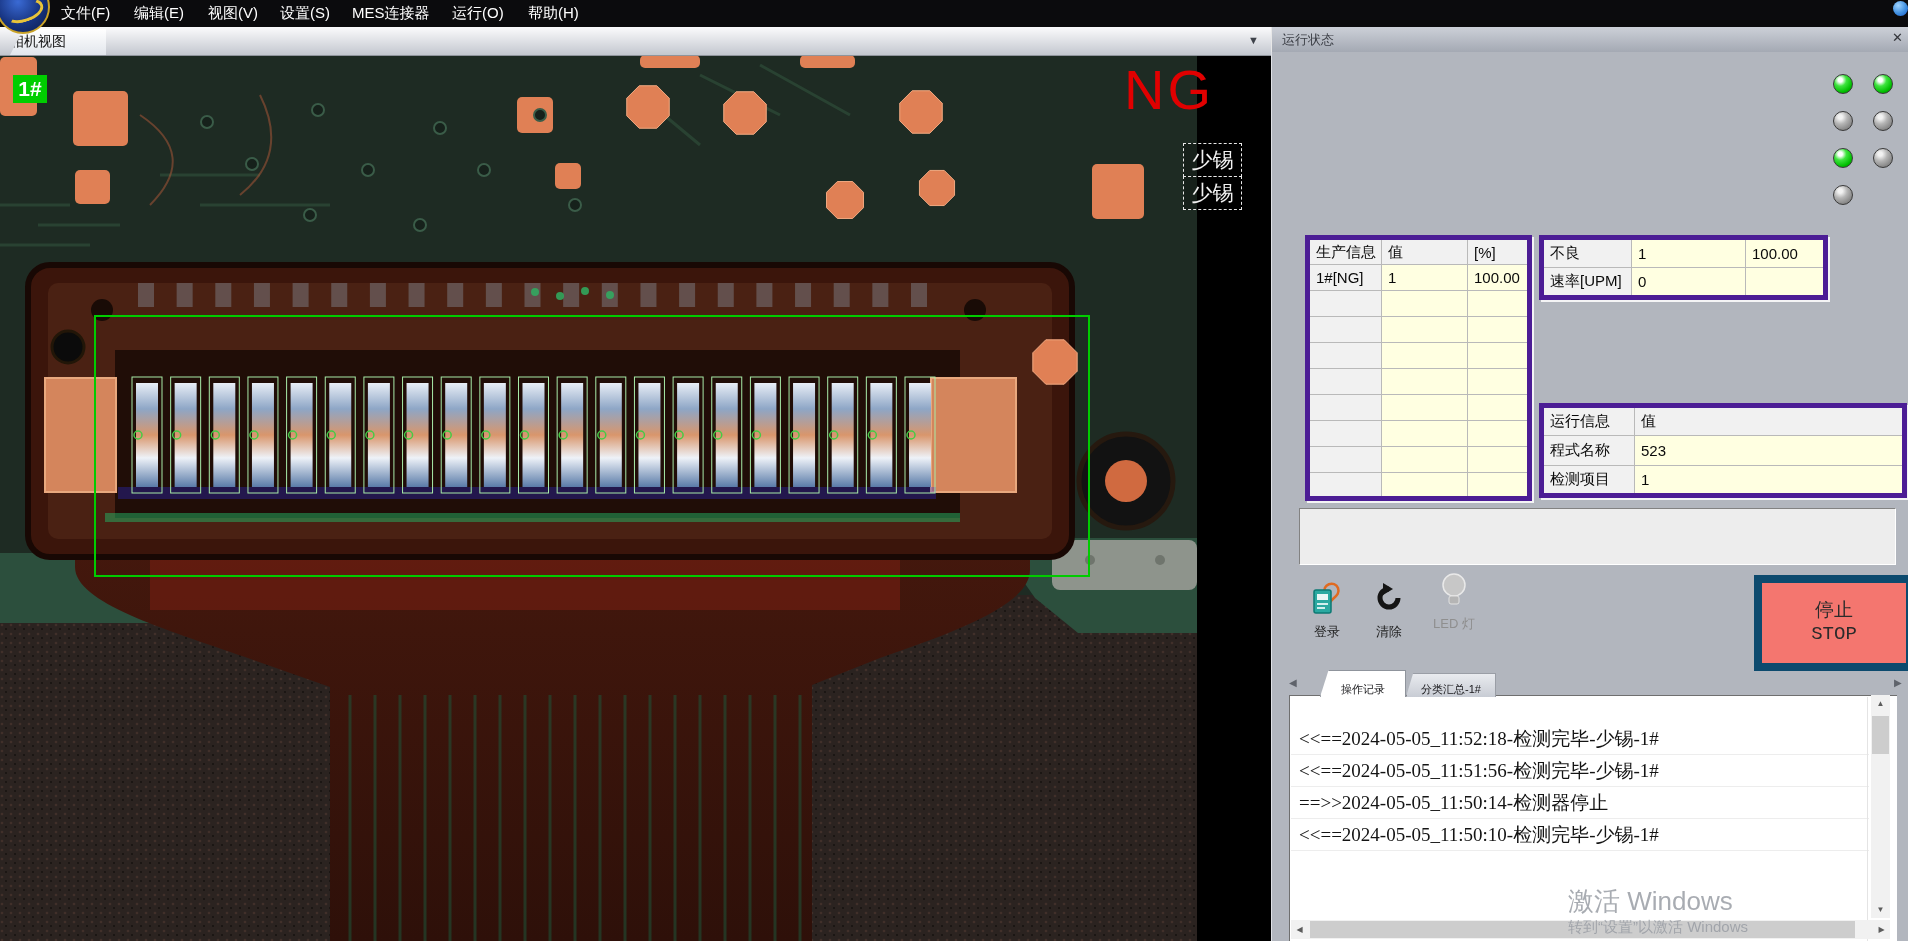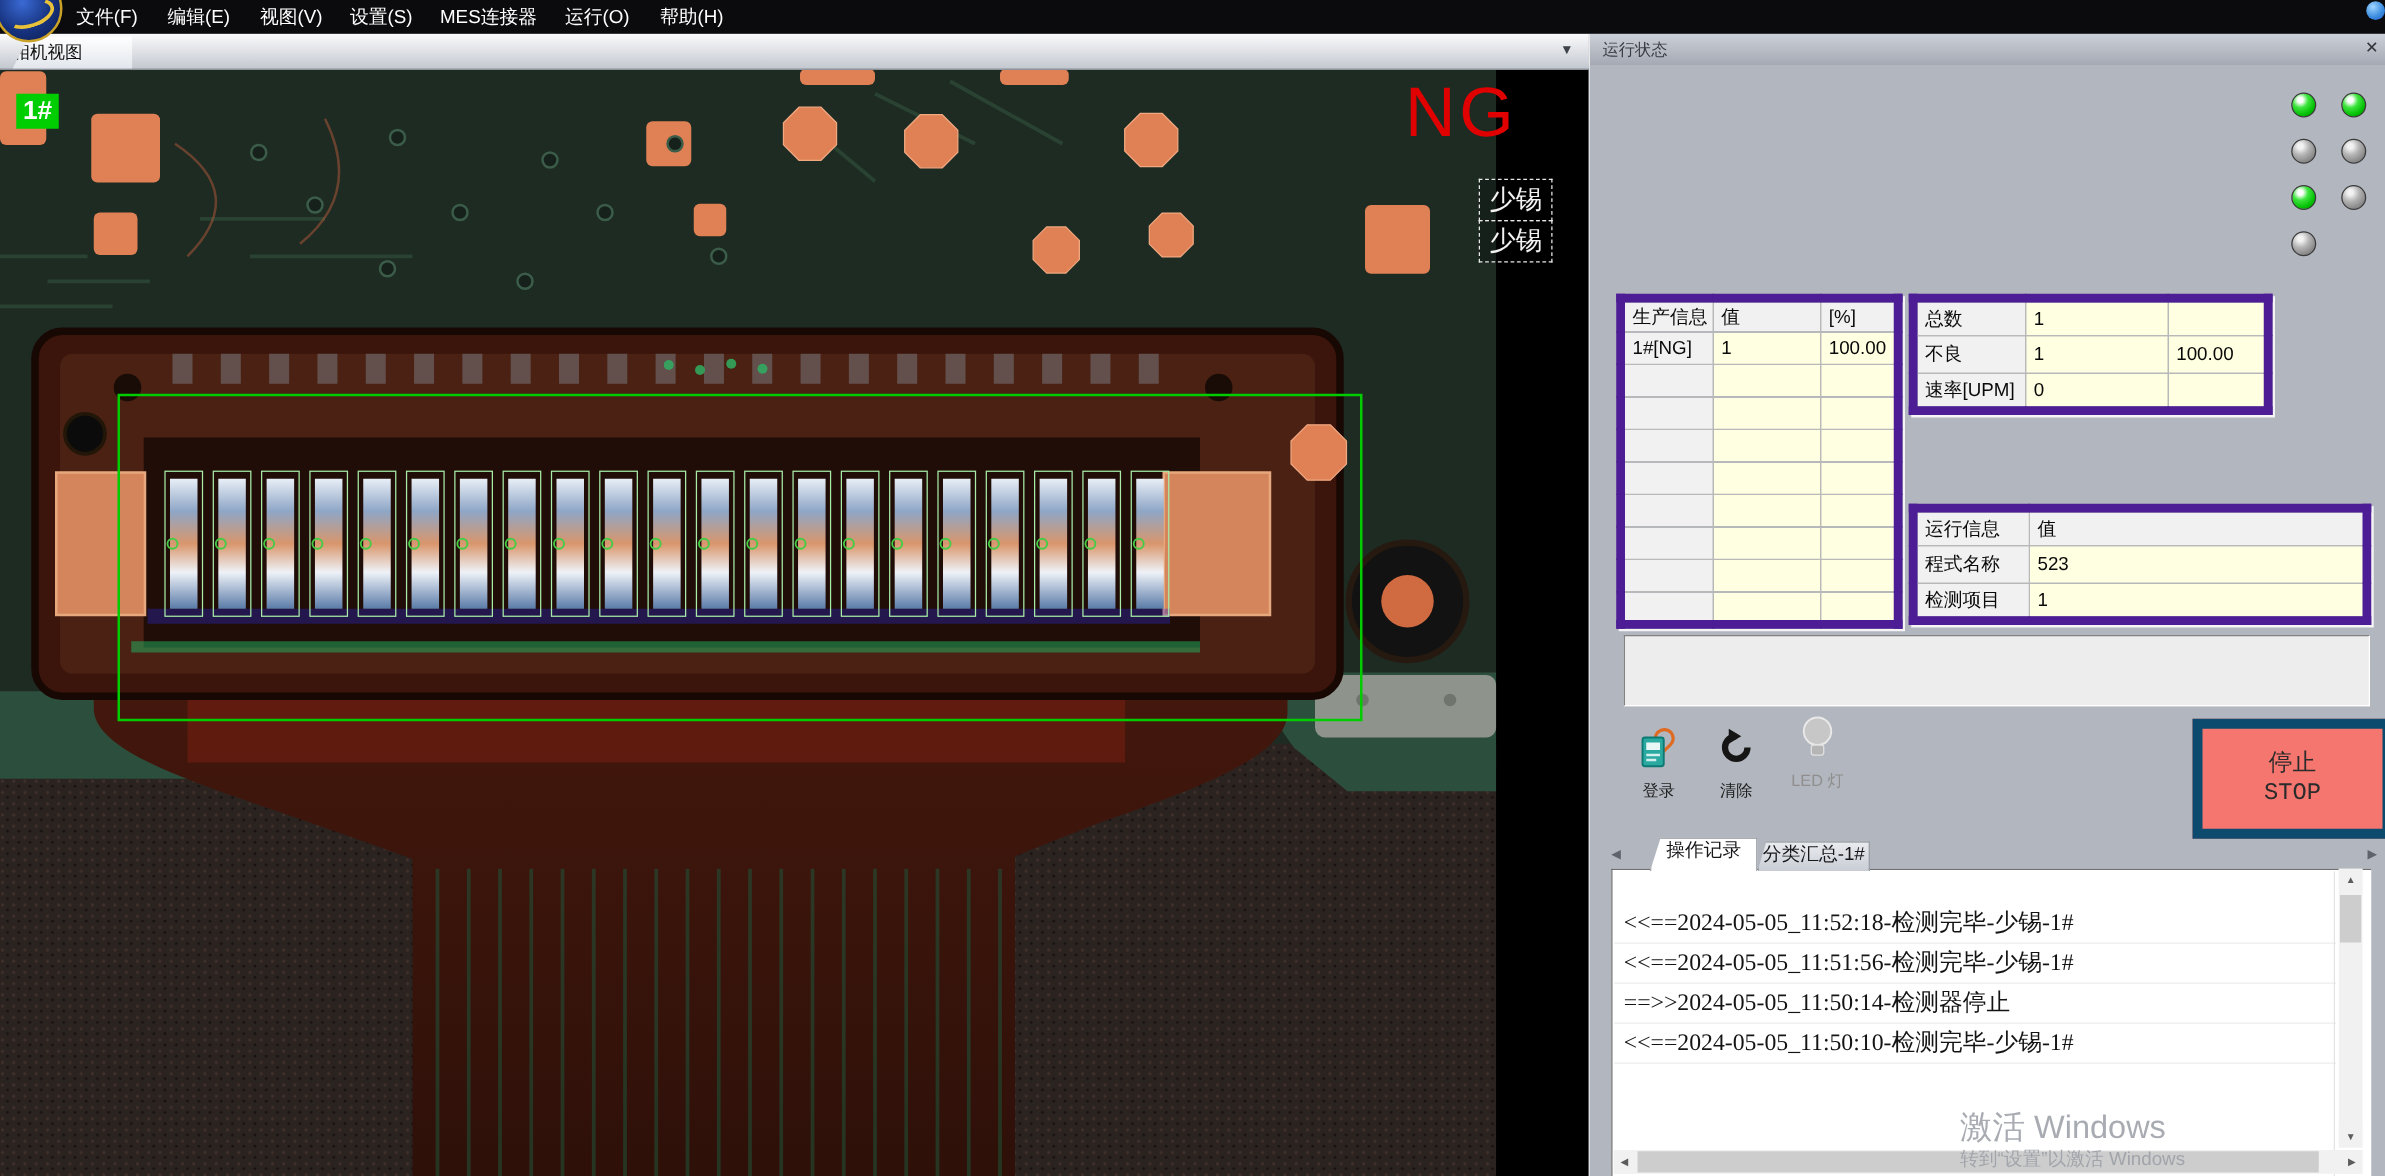--- a/index.html
+++ b/index.html
@@ -38,37 +38,37 @@
   #right-panel{left:1271px;top:52px;width:637px;height:889px;background:#b2b6be;
     border-left:1px solid #dfe1e6;z-index:4;}
   #alert-banner{left:1299px;top:69px;width:509px;height:143px;background:#fe0000;
     border:2px solid #dcdcdc;outline:1px solid #8a8a8a;display:flex;align-items:center;justify-content:center;}
   #alert-text{font-family:"Liberation Serif",serif;font-size:54px;color:#000;letter-spacing:12px;}
   .led{position:absolute;width:18px;height:18px;border-radius:50%;border:1px solid #3a3a3a;z-index:7;}
   .led.on{background:radial-gradient(circle at 35% 28%,#fff 0 12%,#3fe43f 35%,#00be00 70%,#007c00 100%);}
   .led.off{background:radial-gradient(circle at 35% 28%,#f2f2f2 0 12%,#b5b5b5 40%,#868686 75%,#636363 100%);}
   
   table.tbl{position:absolute;border-collapse:collapse;table-layout:fixed;z-index:6;
-    box-shadow:2px 2px 0 rgba(255,255,255,.85);border:7px solid #4c1d95;}
+    box-shadow:2px 2px 0 rgba(255,255,255,.85);border:5px solid #4c1d95;margin-left:12px;}
   table.tbl td{border:1px solid #b9b9b9;font-size:15px;color:#0a0a0a;padding:0 6px;
     overflow:hidden;white-space:nowrap;}
   td.lab{background:#f1f1f1;} td.val{background:#ffffe1;}
   
   #message-box{left:1299px;top:508px;width:595px;height:55px;background:#ededed;
     border-top:1px solid #828282;border-left:1px solid #828282;
     border-right:1px solid #fff;border-bottom:1px solid #fff;z-index:6;}
   
   .tool-btn{z-index:7;text-align:center;cursor:default;}
   .btn-label{font-size:13px;color:#1d1d1d;margin-top:3px;}
   .btn-label.dis{color:#8f8f8f;}
   #stop-button{left:1754px;top:575px;width:144px;height:80px;background:#f4766f;border:8px solid #0c4a6e;
     display:flex;flex-direction:column;align-items:center;justify-content:center;z-index:7;
     font-family:"Liberation Mono",monospace;color:#2b2b2b;font-size:19px;line-height:23px;}
   
-  .log-tab{z-index:7;font-size:15px;color:#17171a;display:flex;align-items:flex-start;justify-content:center;}
+  .log-tab{z-index:7;font-size:11px;color:#17171a;display:flex;align-items:flex-end;justify-content:center;}
   #log-tab-ops{left:1320px;top:670px;width:84px;height:26px;background:#fff;
     border:1px solid #8f949c;border-bottom:none;clip-path:polygon(10% 0,100% 0,100% 100%,0 100%);}
   #log-tab-sum{left:1406px;top:673px;width:88px;height:23px;background:linear-gradient(#e9ebef,#c8ccd4);
     border:1px solid #9a9ea6;border-bottom:none;clip-path:polygon(8% 0,100% 0,100% 100%,0 100%);}
   .tab-arrow{z-index:7;font-size:10px;color:#5f636b;}
   
   #log-region{left:1289px;top:695px;width:607px;height:246px;background:#fff;
     border-top:1px solid #6f6f6f;border-left:1px solid #6f6f6f;z-index:6;}
   #log-list{position:absolute;left:1px;top:1px;width:578px;height:244px;overflow:hidden;padding-top:26px;}
   .logrow{height:31px;line-height:31px;border-bottom:1px solid #ededed;padding-left:8px;
@@ -379,25 +379,20 @@
 </tbody>
   </table>
 
 <table class="tbl" style="left:1527px;top:235px;width:284px">
   <colgroup>
       <col style="width:90px">
       <col style="width:114px">
       <col style="width:80px">
     </colgroup>
   <tbody>
-      <tr style="height:30px">
-    <td class="lab">总数</td>
-    <td class="val">1</td>
-    <td class="val"></td>
-  </tr>
   <tr style="height:30px">
     <td class="lab">不良</td>
     <td class="val">1</td>
     <td class="val">100.00</td>
   </tr>
   <tr style="height:30px">
     <td class="lab">速率[UPM]</td>
     <td class="val">0</td>
     <td class="val"></td>
   </tr>

